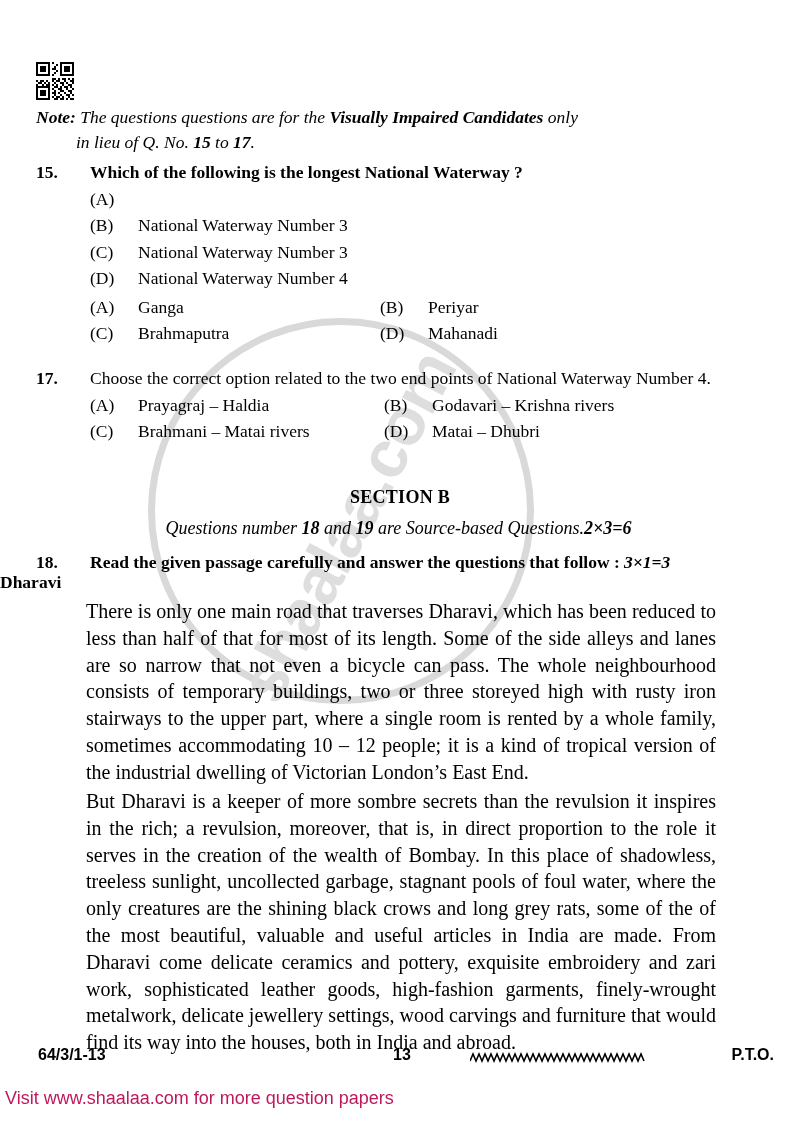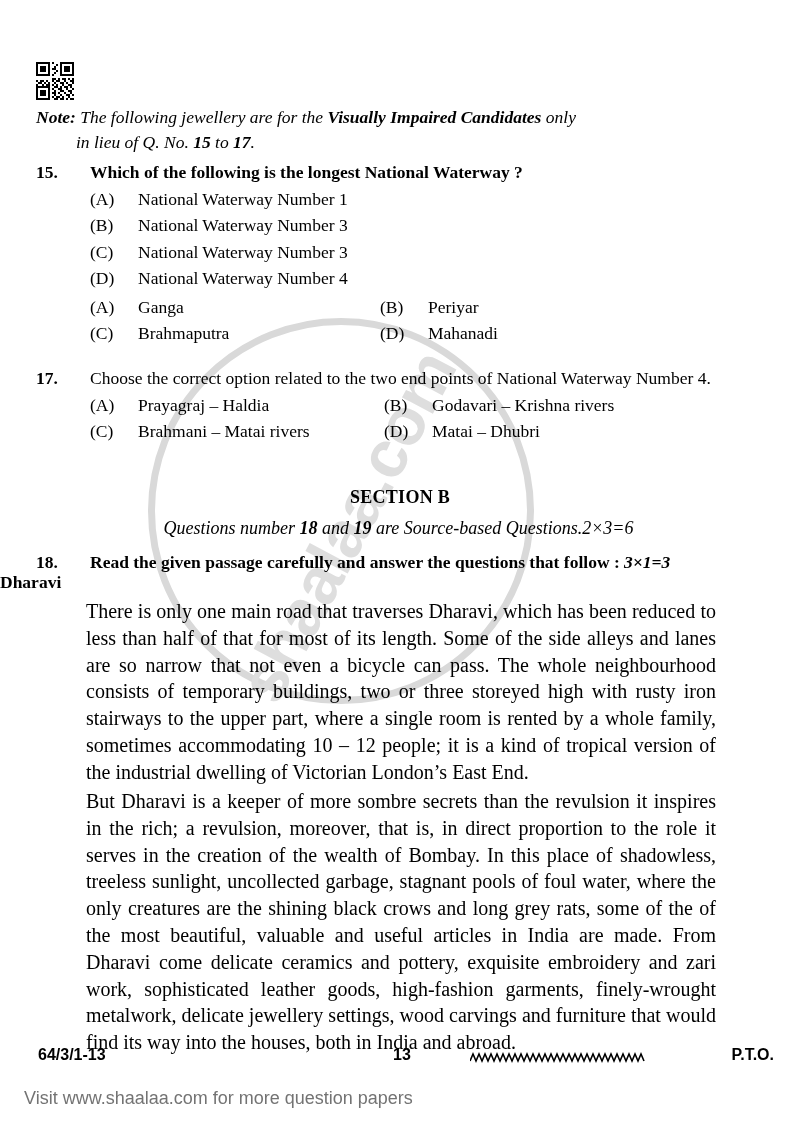--- a/index.html
+++ b/index.html
@@ -155,21 +155,21 @@
 
   .instr {
     position: absolute;
     left: 36px;
     width: 725px;
     font-size: 18px;
     font-style: italic;
     display: flex;
     justify-content: center;
   }
-  .instr .marks { font-style: italic; }
+  .instr .marks { font-style: italic; font-weight: bold; }
   .instr b { font-weight: bold; font-style: italic; }
 
   
   .passage-title {
     position: absolute;
     left: 0;
     width: 769px;
     text-align: left;
     font-size: 17.5px;
     font-weight: bold;
@@ -221,22 +221,22 @@
     top: 2px;
   }
 
   .bottom-banner {
     position: absolute;
     left: 0;
     top: 1088px;
     width: 800px;
     font-family: "Liberation Sans", "DejaVu Sans", sans-serif;
     font-size: 18px;
-    color: #737373;
-    padding-left: 24px;
+    color: #be185d;
+    padding-left: 5px;
     box-sizing: border-box;
   }
 </style>
 </head>
 <body>
 
 <div class="page">
 
   <div class="watermark">
     <div class="ring"></div>
@@ -323,34 +323,33 @@
           <rect x="9" y="18" width="2" height="1"></rect>
             <rect x="12" y="18" width="2" height="1"></rect>
           <rect x="15" y="18" width="1" height="1"></rect>
             <rect x="17" y="18" width="2" height="1"></rect>
         </g>
       </svg>
     </div>
 
     <div class="note-block">
       <span class="note-label">Note:</span>
-      <span>The following jewellery are for the </span><span class="bold-i">Visually Impaired Candidates</span><span> only</span>
+      <span>The questions questions are for the </span><span class="bold-i">Visually Impaired Candidates</span><span> only</span>
       <span class="note-line2"><span>in lieu of Q. No. </span><span class="bold-i">15</span><span> to </span><span class="bold-i">17</span><span>.</span></span>
     </div>
 
     <div class="q" style="top:160px;">
       <div class="q-head">
         <div class="q-num">15.</div>
         <div class="q-text nojust">Which of the following is the longest National Waterway ?</div>
       </div>
       <div class="opts opts-single">
         <div class="opt-row">
           <div class="opt">
             <span class="opt-tag">(A)</span>
-            <span class="opt-label">National Waterway Number 1</span>
           </div>
         </div>
         <div class="opt-row">
           <div class="opt">
             <span class="opt-tag">(B)</span>
             <span class="opt-label">National Waterway Number 3</span>
           </div>
         </div>
         <div class="opt-row">
           <div class="opt">

